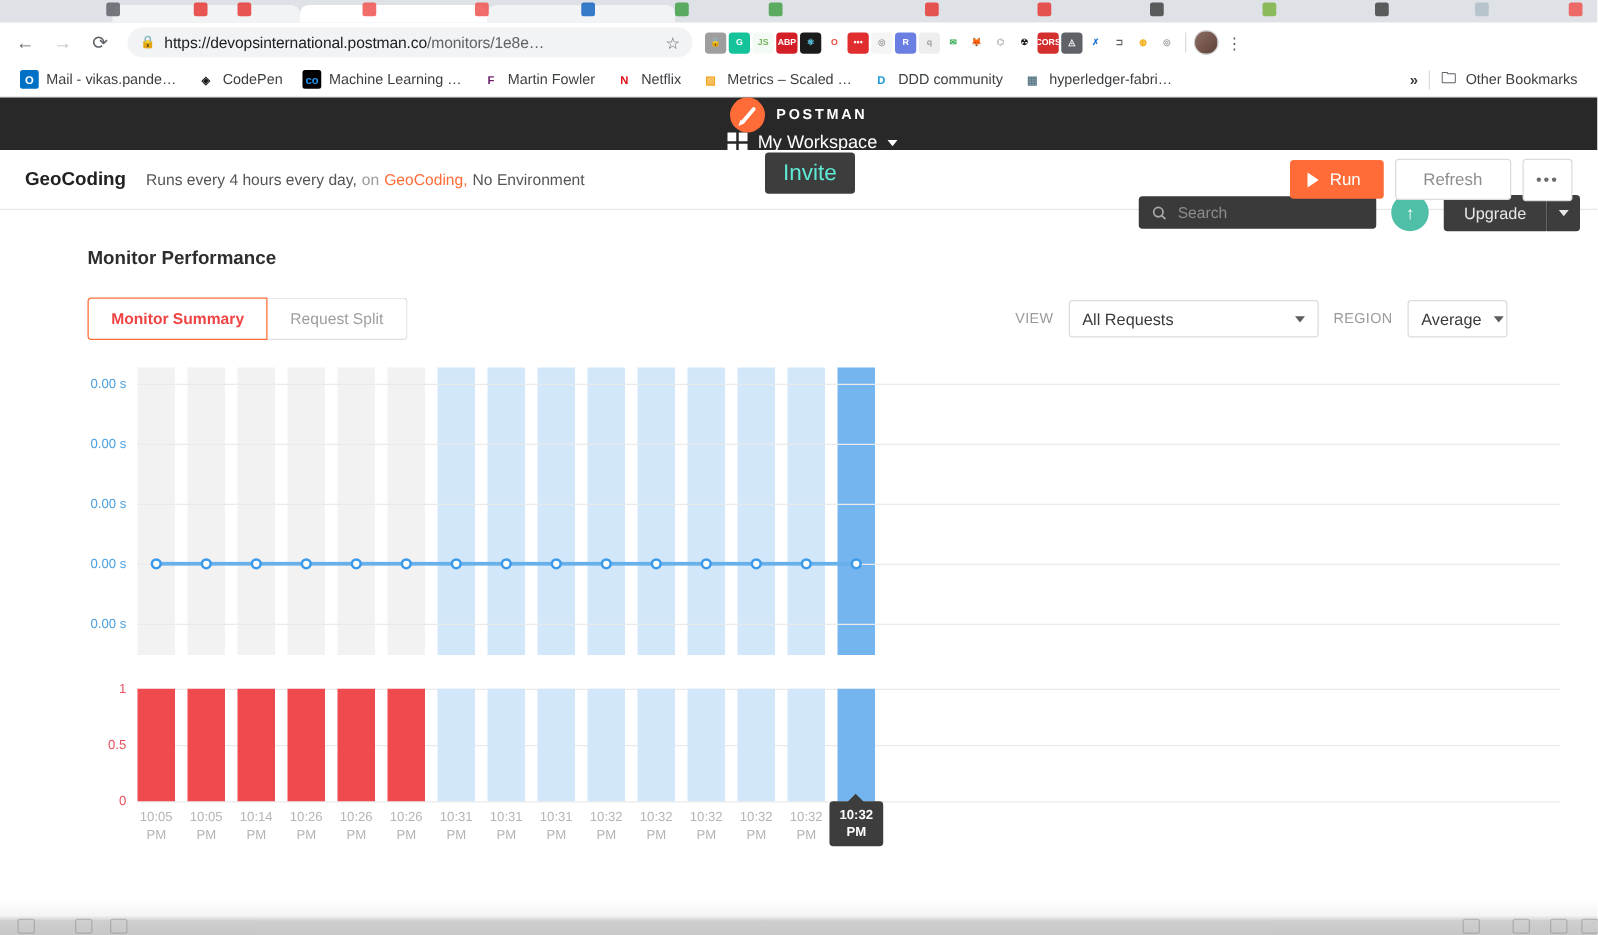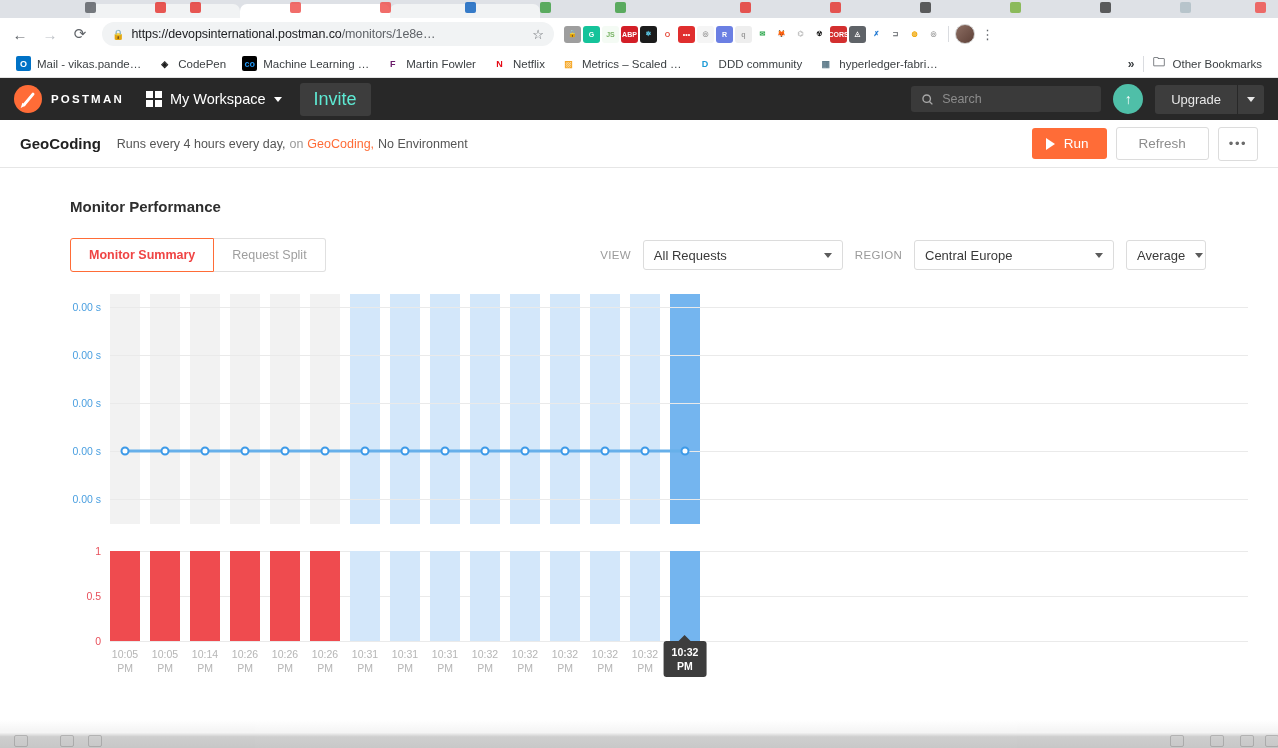--- a/index.html
+++ b/index.html
@@ -78,21 +78,21 @@
     display: flex; align-items: center; justify-content: center;
     font-size: 9px; font-weight: bold; color: #fff;
   }
   #bm-overflow { margin-left: auto; padding: 0 8px; color: #3c4043;
     font-weight: bold; font-size: 12px; }
   .bm-sep { width: 1px; height: 16px; background: #dadce0; }
 
   
   #postman-topbar {
     height: 42px; background: #282828; display: flex; align-items: center;
-    padding: 0 14px; gap: 0;
+    padding: 0 14px; gap: 0; flex-direction: column;
   }
   #postman-logo-wrap { display: flex; align-items: center; gap: 9px; }
   #postman-logo {
     width: 28px; height: 28px; border-radius: 50%;
     background: #ff6c37; display: flex; align-items: center;
     justify-content: center; position: relative; overflow: hidden;
   }
   #postman-logo .sat {
     width: 3px; height: 17px; background: #fff; border-radius: 2px;
     transform: rotate(40deg); position: relative;
@@ -443,24 +443,20 @@
       <div class="seg">Request Split</div>
     </div>
 
     <div id="filters">
       <span class="filter-label">VIEW</span>
       <div class="select" id="select-view">
         <span>All Requests</span>
         <span class="sel-caret"></span>
       </div>
       <span class="filter-label">REGION</span>
-      <div class="select" id="select-region">
-        <span>Central Europe</span>
-        <span class="sel-caret"></span>
-      </div>
       <div class="select" id="select-agg">
         <span>Average</span>
         <span class="sel-caret"></span>
       </div>
     </div>
   </div>
 
   <div id="charts">
     <div id="line-chart" class="chart-plot">
       <div class="bands" id="line-bands">

